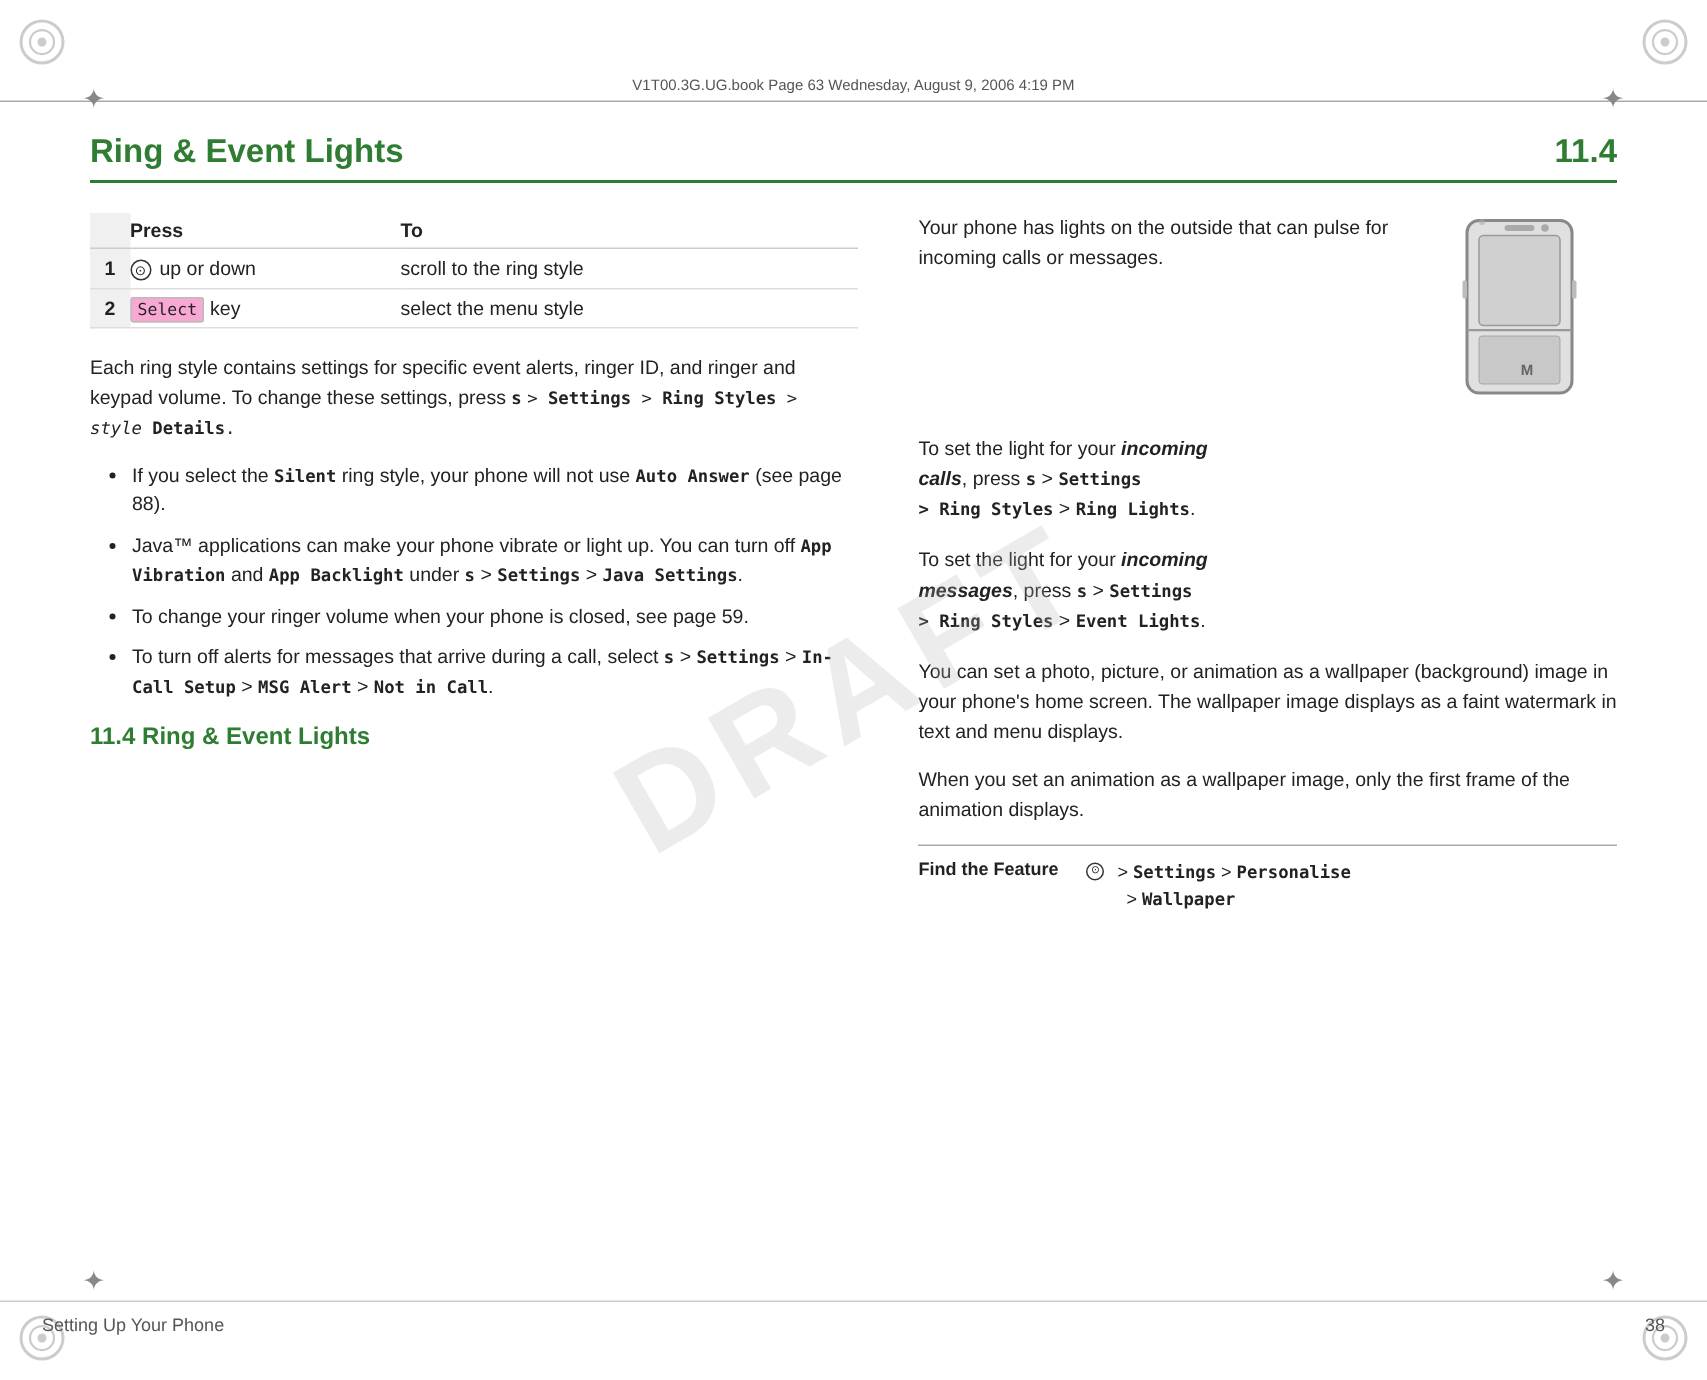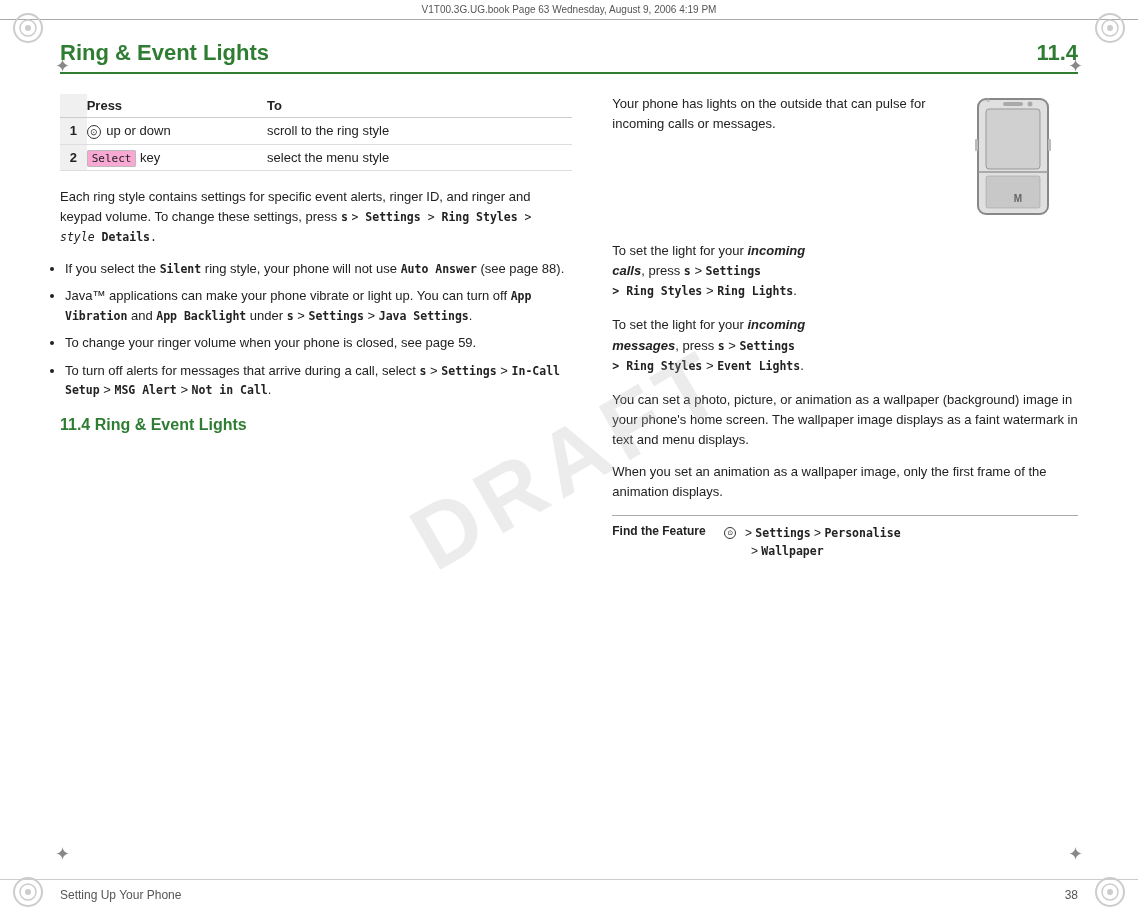--- a/index.html
+++ b/index.html
@@ -17,20 +17,21 @@
     
     .top-bar {
       width: 100%;
       border-bottom: 1px solid #aaa;
       padding: 4px 30px;
       font-size: 10px;
       color: #555;
       display: flex;
       justify-content: center;
       align-items: center;
+      margin-top: 48px;
     }
 
     
     .corner {
       position: absolute;
       width: 40px;
       height: 40px;
     }
     .corner svg { width: 100%; height: 100%; }
     .corner-tl { top: 8px; left: 8px; }
@@ -110,21 +111,21 @@
       border-radius: 2px;
     }
 
     
     .body-text {
       font-size: 13px;
       line-height: 1.55;
       margin-bottom: 12px;
     }
     .bullet-list {
-      margin-left: 5px;
+      margin-left: 28px;
       margin-bottom: 12px;
     }
     .bullet-list li {
       margin-bottom: 8px;
       line-height: 1.5;
       font-size: 13px;
     }
 
     
     .section-heading {
@@ -191,26 +192,26 @@
       min-width: 100px;
     }
     .find-path {
       font-size: 12px;
       line-height: 1.5;
     }
 
     
     .page-footer {
       position: absolute;
-      bottom: 18px;
+      bottom: 30px;
       left: 0;
       right: 0;
       display: flex;
       justify-content: flex-end;
-      padding: 0 60px;
+      padding: 0 28px;
       font-size: 12px;
       color: #555;
       border-top: 1px solid #ccc;
       padding-top: 8px;
     }
 
     
     .draft-watermark {
       position: absolute;
       top: 50%;

